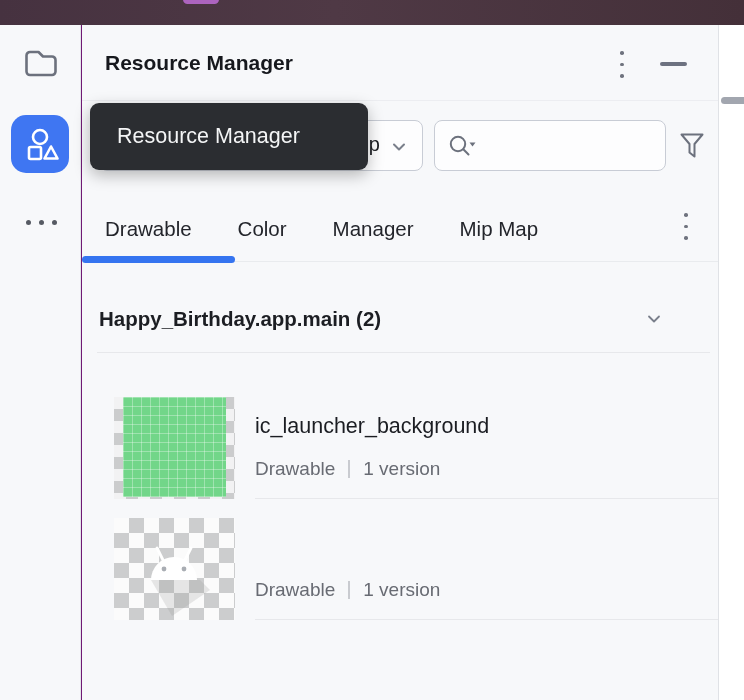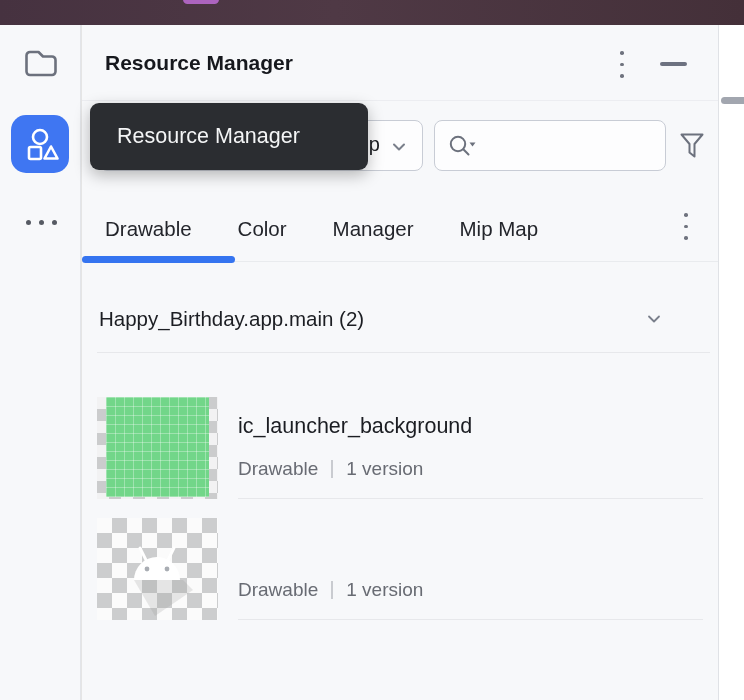--- a/index.html
+++ b/index.html
@@ -1,18 +1,18 @@
 <!DOCTYPE html>
 <html><head>
 <meta charset="utf-8">
 <style>
   html,body{margin:0;padding:0;background:#fff;}
   .screen{
     position:relative;width:744px;height:700px;overflow:hidden;
-    font-family:"Liberation Sans",sans-serif;background:#e5e5e5;
+    font-family:"Liberation Sans",sans-serif;background:#701a75;
     -webkit-font-smoothing:antialiased;
   }
   
   .topbar{position:absolute;left:0;top:0;width:744px;height:25px;
     background:linear-gradient(90deg,#463240 0%,#4f3945 45%,#443039 100%);}
   .topbar-tab{position:absolute;left:183px;top:-5px;width:36px;height:9px;
     border-radius:4.5px;background:#ac64be;}
   
   .sidebar{position:absolute;left:0;top:25px;width:81px;height:675px;
     background:#f7f8fa;border-right:1px solid #e3e5e9;box-sizing:border-box;}
@@ -51,25 +51,25 @@
   .tabs{position:absolute;left:0;top:171px;width:636px;height:66px;box-sizing:border-box;
     border-bottom:1px solid #e9ebee;display:flex;align-items:center;padding-left:23px;gap:46px;}
   .tab{font-size:20.5px;color:#23252b;cursor:pointer;white-space:nowrap;}
   .tab-underline{position:absolute;left:0;top:231px;width:153px;height:7px;
     border-radius:4px;background:#3574f0;}
   .tabs-kebab{position:absolute;left:598px;top:188px;width:12px;height:28px;
     display:flex;flex-direction:column;align-items:center;justify-content:space-between;cursor:pointer;}
   .tabs-kebab .kdot{width:3.5px;height:3.5px;border-radius:50%;background:#6f737e;}
   
   .section{position:absolute;left:17px;top:278px;height:32px;display:flex;align-items:center;cursor:pointer;}
-  .section-title{font-size:20.5px;color:#1c1e23;}
+  .section-title{font-size:20.5px;color:#1c1e23;font-weight:bold;}
   .section-chevron{position:absolute;left:562px;top:284px;}
   .divider0{position:absolute;left:15px;top:327px;width:613px;height:1px;background:#e7e8eb;}
   
-  .row{position:absolute;left:15px;width:606px;height:102px;cursor:pointer;}
+  .row{position:absolute;left:32px;width:606px;height:102px;cursor:pointer;}
   .row-1{top:372px;} .row-2{top:493px;}
   .thumb{position:absolute;left:0;top:0;width:121px;height:102px;overflow:hidden;}
   .checker-sm{background-color:#f2f2f3;
     background-image:
       linear-gradient(45deg,#cbcccd 25%,transparent 25%,transparent 75%,#cbcccd 75%),
       linear-gradient(45deg,#cbcccd 25%,transparent 25%,transparent 75%,#cbcccd 75%);
     background-size:24px 24px;background-position:0 0,12px 12px;}
   .checker-lg{background-color:#fbfbfb;
     background-image:
       linear-gradient(45deg,#cccdce 25%,transparent 25%,transparent 75%,#cccdce 75%),

